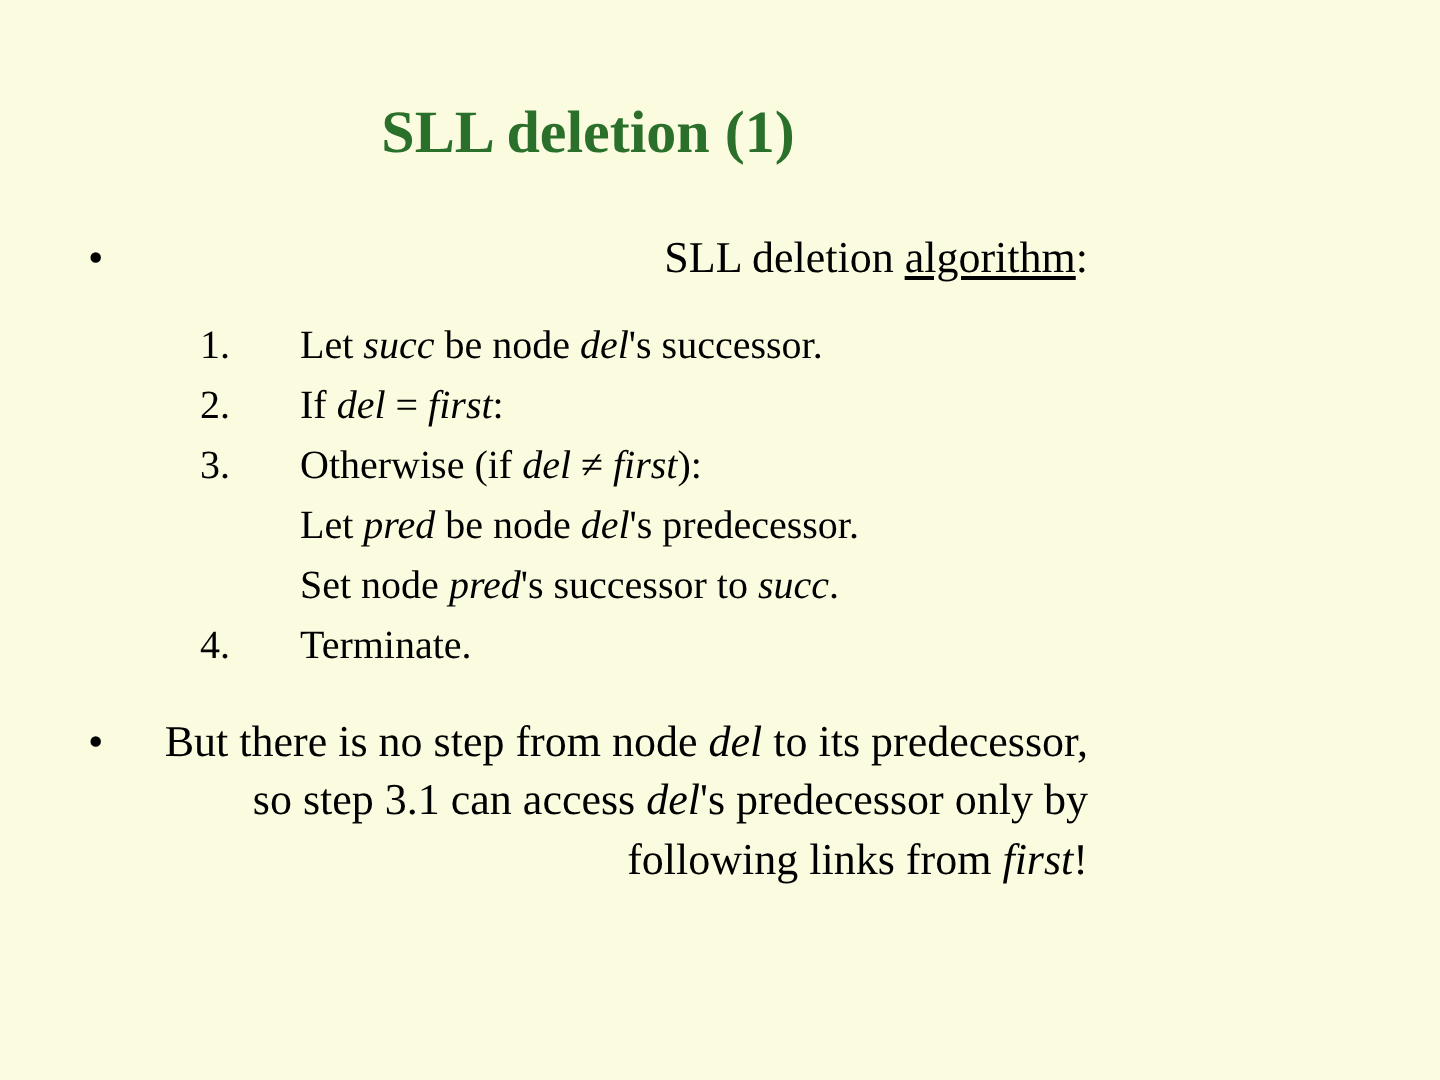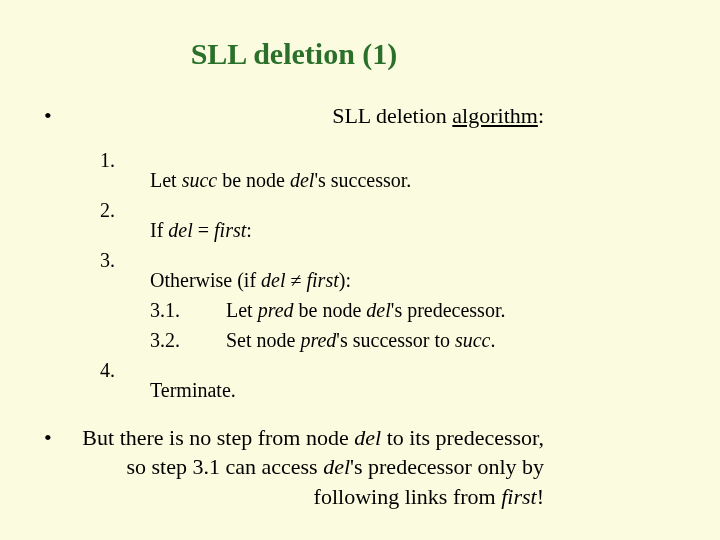--- a/index.html
+++ b/index.html
@@ -8,21 +8,21 @@
     width: 720px;
     height: 540px;
     background: #fbfbe0;
     font-family: "Times New Roman", Times, serif;
     color: #000;
   }
   .slide {
     box-sizing: border-box;
     width: 588px;
     height: 540px;
-    padding: 23px 44px 20px 44px;
+    padding: 36px 44px 20px 44px;
   }
   .title {
     text-align: center;
     font-size: 30px;
     font-weight: bold;
     color: #2a6f2a;
     margin: 14px 0 30px 0;
   }
   .bullet {
     display: flex;
@@ -50,21 +50,20 @@
   }
   .step-row {
     display: flex;
   }
   .step-num {
     width: 50px;
     flex: 0 0 50px;
   }
   .step-body {
     flex: 1 1 auto;
-    margin-top: 20px;
   }
   .sub-row {
     display: flex;
   }
   .sub-num {
     width: 76px;
     flex: 0 0 76px;
   }
   .sub-body {
     flex: 1 1 auto;
@@ -103,27 +102,25 @@
         <div class="sub-row">
         </div>
       </div>
     </div>
 
     <div class="step-row">
       <div class="step-num">3.</div>
       <div class="step-body">
         <span>Otherwise (if </span><span class="it">del</span><span> ≠ </span><span class="it">first</span><span>):</span>
         <div class="sub-row">
-          <div class="sub-num">3.1.</div>
           <div class="sub-body">
             <span>Let </span><span class="it">pred</span><span> be node </span><span class="it">del</span><span>'s predecessor.</span>
           </div>
         </div>
         <div class="sub-row">
-          <div class="sub-num">3.2.</div>
           <div class="sub-body">
             <span>Set node </span><span class="it">pred</span><span>'s successor to </span><span class="it">succ</span><span>.</span>
           </div>
         </div>
       </div>
     </div>
 
     <div class="step-row">
       <div class="step-num">4.</div>
       <div class="step-body">Terminate.</div>

